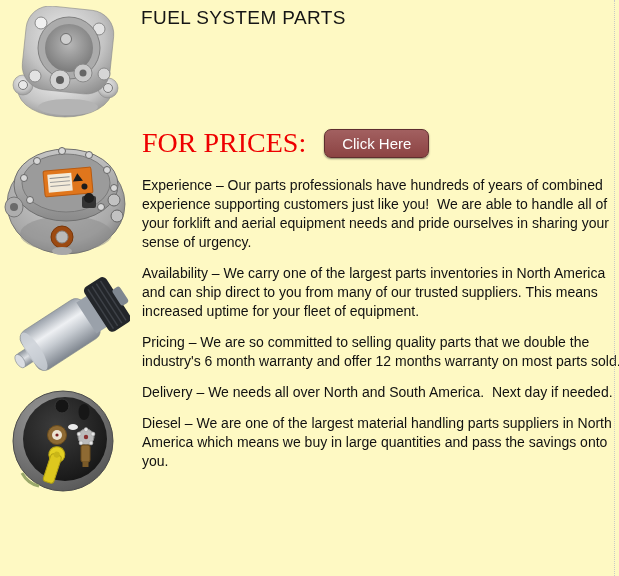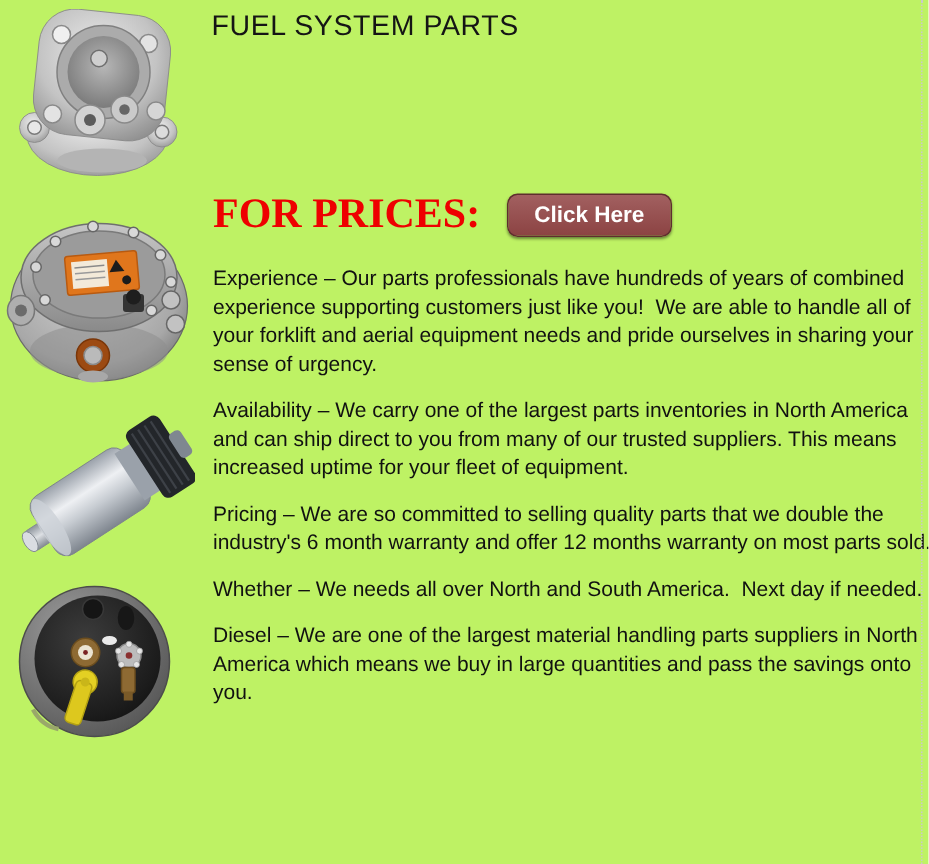--- a/index.html
+++ b/index.html
@@ -1,31 +1,31 @@
 <!DOCTYPE html>
 <html><head>
 <meta charset="utf-8">
 <style>
   html,body{margin:0;padding:0;background:#fff;}
-  .page{position:relative;width:619px;height:576px;background:#bef264;overflow:hidden;
+  .page{position:relative;width:619px;height:576px;background:#fef9c3;overflow:hidden;
         font-family:"Liberation Sans",sans-serif;color:#111;}
   .right-divider{position:absolute;left:614px;top:0;height:576px;border-left:1px dotted #c9c9c9;}
 
   .page-title{position:absolute;left:141px;top:7px;font-size:19px;letter-spacing:0.4px;
               font-weight:normal;margin:0;color:#151515;}
   .intro{position:absolute;left:142px;top:35px;width:478px;font-size:14px;line-height:19px;
          white-space:pre-wrap;margin:0;}
 
   .prices-row{position:absolute;left:142px;top:127px;display:flex;align-items:center;gap:18px;}
-  .prices-heading{font-family:"Liberation Serif",serif;font-weight:bold;font-size:28px;color:#ee0000;margin:0;}
+  .prices-heading{font-family:"Liberation Serif",serif;font-weight:normal;font-size:28px;color:#ee0000;margin:0;}
   .click-btn{display:inline-block;min-width:62px;padding:5px 17px;border-radius:7px;
              background:linear-gradient(180deg,#a express 0,#8c4343 100%);
              background:linear-gradient(180deg,#a express,#8c4343);
              background:linear-gradient(180deg,#a26060 0%,#8c4343 100%);
-             border:1px solid #5f2e2e;color:#ffffff;font-weight:bold;font-size:15px;
+             border:1px solid #5f2e2e;color:#ffffff;font-weight:normal;font-size:15px;
              text-align:center;box-shadow:0 1px 2px rgba(0,0,0,0.45);cursor:pointer;}
 
   .sections{position:absolute;left:142px;top:176px;width:481px;}
   .section{margin:0 0 12px 0;font-size:14px;line-height:19px;}
   .section .lead{font-weight:normal;}
   .section .sec-text{white-space:pre-wrap;text-align:right;}
 
   .banner{position:absolute;left:17px;top:520px;width:558px;height:31px;line-height:31px;
           text-align:center;color:#ffffff;font-weight:bold;font-size:15.5px;letter-spacing:0.2px;
           background:linear-gradient(180deg,#ec6247 0%,#e04c29 45%,#d23a17 100%);
@@ -45,21 +45,21 @@
 
   <div class="prices-row">
     <span class="prices-heading">FOR PRICES:</span>
     <span class="click-btn">Click Here</span>
   </div>
 
   <div class="sections">
     <p class="section"><b class="lead">Experience</b><span class="sec-text"> – Our parts professionals have hundreds of years of combined experience supporting customers just like you!  We are able to handle all of your forklift and aerial equipment needs and pride ourselves in sharing your sense of urgency.</span></p>
     <p class="section"><b class="lead">Availability</b><span class="sec-text"> – We carry one of the largest parts inventories in North America and can ship direct to you from many of our trusted suppliers. This means increased uptime for your fleet of equipment.</span></p>
     <p class="section"><b class="lead">Pricing</b><span class="sec-text"> – We are so committed to selling quality parts that we double the industry's 6 month warranty and offer 12 months warranty on most parts sold.</span></p>
-    <p class="section"><b class="lead">Whether</b><span class="sec-text"> – We needs all over North and South America.  Next day if needed.</span></p>
+    <p class="section"><b class="lead">Delivery</b><span class="sec-text"> – We needs all over North and South America.  Next day if needed.</span></p>
     <p class="section"><b class="lead">Diesel</b><span class="sec-text"> – We are one of the largest material handling parts suppliers in North America which means we buy in large quantities and pass the savings onto you.</span></p>
   </div>
 
   <div class="photo" style="left:8px;top:6px;">
     <svg width="120" height="115" viewBox="0 0 120 115">
       <defs>
         <radialGradient id="c1g" cx="45%" cy="35%" r="75%">
           <stop offset="0" stop-color="#ececec"></stop>
             <stop offset="0.6" stop-color="#c3c3c3"></stop>
             <stop offset="1" stop-color="#8d8d8d"></stop>

